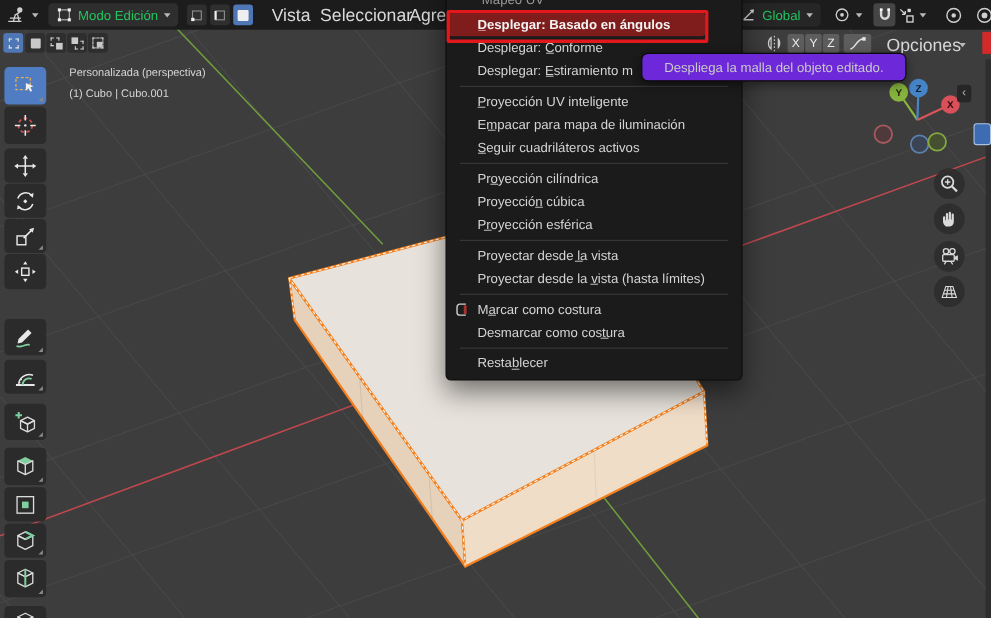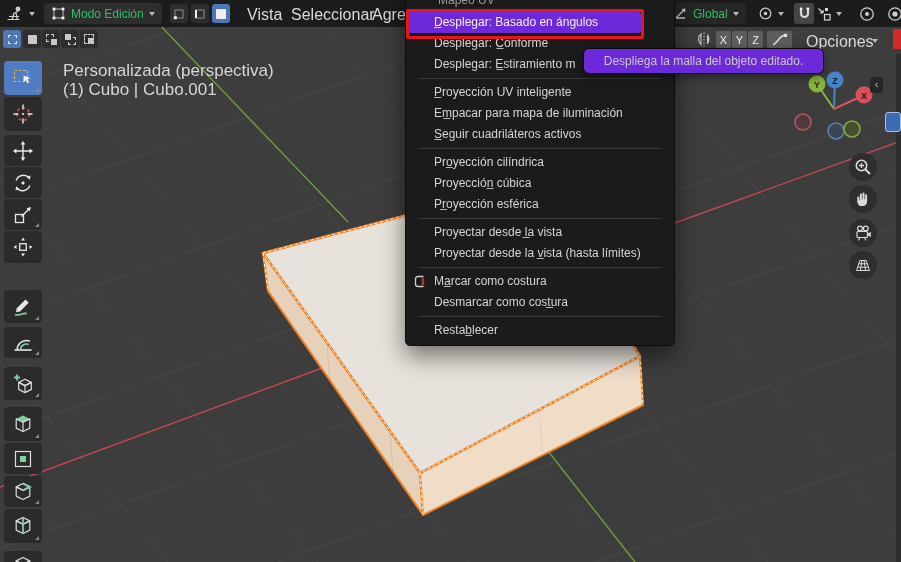--- a/index.html
+++ b/index.html
@@ -34,39 +34,39 @@
         display:flex;align-items:center;justify-content:center;}
   .r2label{position:absolute;top:33px;font-size:16px;color:#d8d8d8;z-index:6;white-space:nowrap;}
   .r2icon{position:absolute;top:31px;z-index:6;display:flex;align-items:center;}
   
   .tbtn{position:absolute;left:4px;width:38px;height:32px;background:#2b2b2b;border-radius:4px;
         display:flex;align-items:center;justify-content:center;z-index:6;}
   .tbtn.active{background:#4f7cc2;}
   .tbtn.sub::after{content:'';position:absolute;right:3px;bottom:3px;width:0;height:0;
         border-left:4px solid transparent;border-bottom:4px solid #8a8a8a;}
   
-  .vptext{position:absolute;left:63px;font-size:17px;color:#d6d6d6;z-index:2;white-space:nowrap;}
+  .vptext{position:absolute;left:63px;font-size:10px;color:#d6d6d6;z-index:2;white-space:nowrap;}
   
   .gizmo{position:absolute;left:793px;top:64px;z-index:3;}
   .navb{position:absolute;left:849px;width:28px;height:28px;border-radius:50%;
         background:rgba(44,44,44,.88);display:flex;align-items:center;justify-content:center;z-index:3;}
   .collapse{position:absolute;left:870px;top:77px;width:13px;height:16px;background:#262626;
         border-radius:3px;color:#b5b5b5;font-size:11px;line-height:15px;text-align:center;z-index:3;}
   .rstrip{position:absolute;left:896px;top:54px;width:5px;height:508px;background:#2e2e2e;z-index:1;}
   .bluetab{position:absolute;left:885px;top:112px;width:16px;height:20px;background:#3e6cb2;
         border:1px solid #aac3e4;border-radius:3px;z-index:3;}
   .redsliver{position:absolute;left:893px;top:29px;width:8px;height:20px;background:#d22a2a;z-index:6;}
   
   .uvmenu{position:absolute;left:405px;top:-13px;width:270px;background:#1b1b1b;
         border:1px solid #0d0d0d;border-radius:5px;box-shadow:0 10px 24px rgba(0,0,0,.5);
         z-index:20;padding-bottom:4px;}
   .uvtitle{height:24px;line-height:24px;padding-left:32px;font-size:12px;color:#989898;}
   .mi{position:relative;height:21px;line-height:21px;padding-left:28px;font-size:12px;color:#d4d4d4;
       white-space:nowrap;overflow:hidden;}
-  .mi.hl{background:#6d28d9;color:#f3f3f3;margin:0 33px 0 2px;border-radius:3px;padding-left:26px;}
+  .mi.hl{background:#7f1d1d;color:#f3f3f3;margin:0 33px 0 2px;border-radius:3px;padding-left:26px;font-weight:bold;}
   .sep{height:1px;background:#3a3a3a;margin:3px 12px;}
   .mi .ic{position:absolute;left:7px;top:3px;}
   .annot{position:absolute;left:406px;top:9px;width:238px;height:30px;border:3px solid #e3181d;
         border-radius:2px;z-index:40;}
   .ttip{position:absolute;left:583px;top:48px;width:241px;height:26px;background:#6d28d9;
         border:1px solid #0a0a0a;border-radius:6px;z-index:30;display:flex;align-items:center;
         justify-content:center;font-size:12px;color:#c9c9c9;box-shadow:0 3px 10px rgba(0,0,0,.45);
         white-space:nowrap;}
 </style>
 </head>

